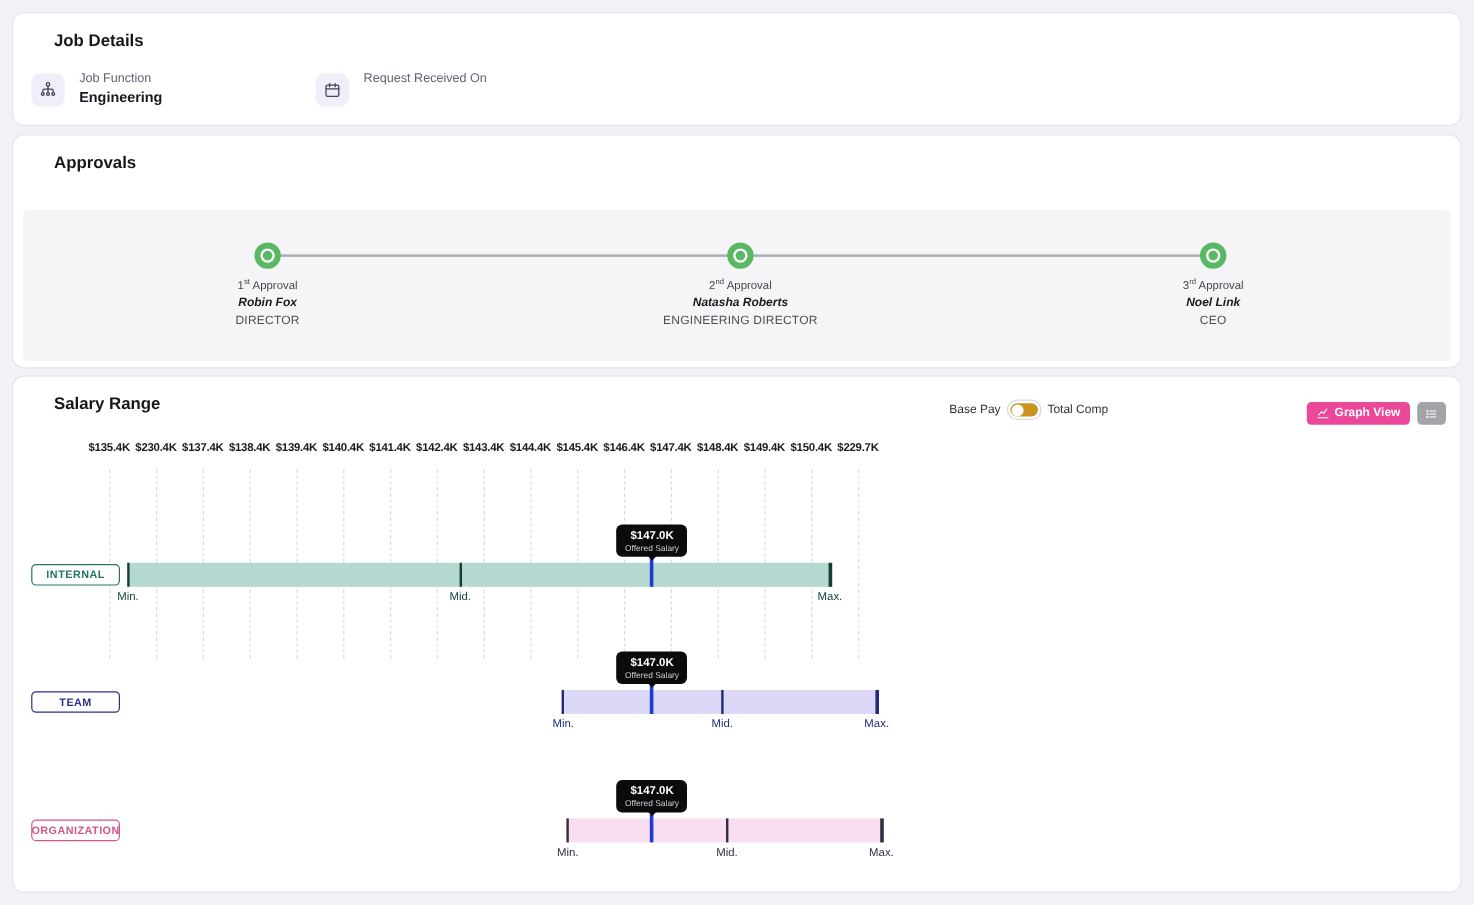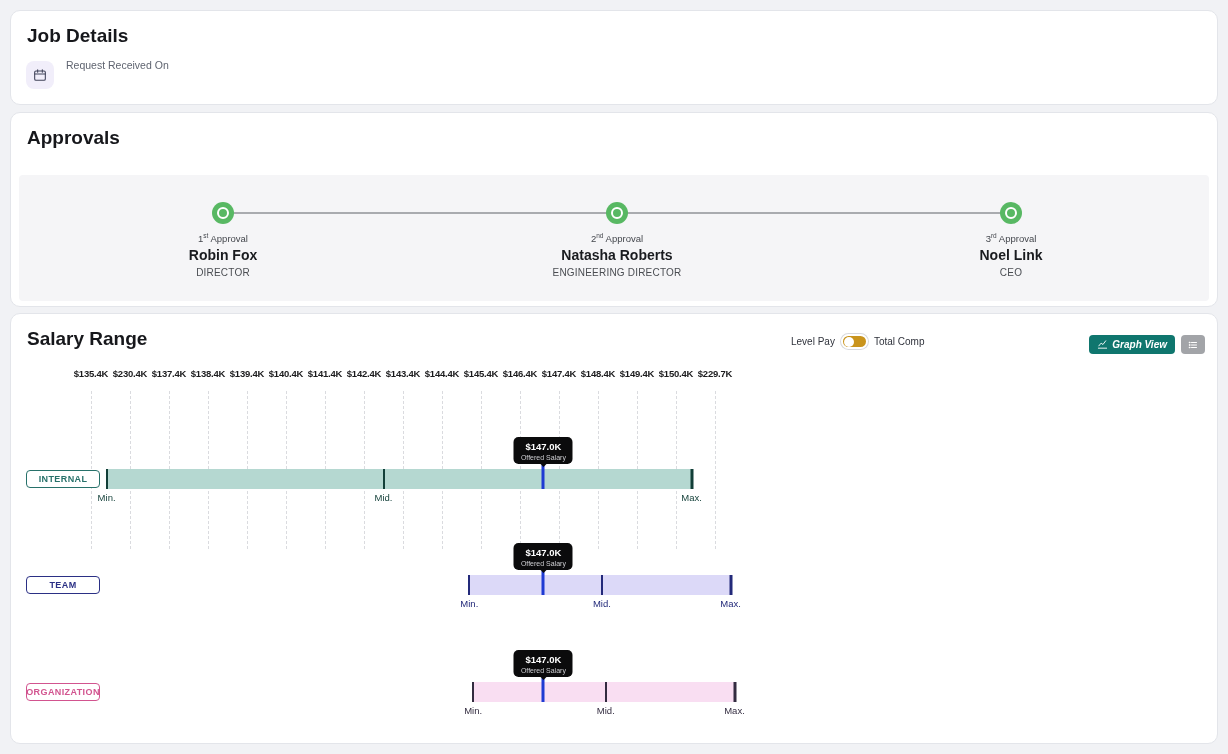--- a/index.html
+++ b/index.html
@@ -3,21 +3,21 @@
 <meta charset="utf-8">
 <style>
   * { margin:0; padding:0; box-sizing:border-box; }
   html,body { width:1228px; height:754px; overflow:hidden; background:#f1f2f5;
     font-family:"Liberation Sans","DejaVu Sans",sans-serif; }
   .card { position:absolute; left:10px; width:1208px; background:#fff;
     border:1px solid #e3e5ea; border-radius:10px; }
   #card-job { top:10px; height:95px; }
   #card-approvals { top:112px; height:195px; }
   #card-salary { top:313px; height:431px; }
-  .card-title { position:absolute; top:14px; left:16px; font-size:19px; font-weight:bold; color:#16171b; }
+  .card-title { position:absolute; top:14px; left:34px; font-size:14px; font-weight:bold; color:#16171b; }
 
   
   .fields-row { position:absolute; top:48px; left:15px; right:15px; display:flex; }
   .field { width:237px; display:flex; align-items:flex-start; }
   .icon-box { width:28px; height:28px; border-radius:8px; background:#f1eefa; display:flex;
     align-items:center; justify-content:center; flex:none; margin-top:2px; }
   .icon-box svg { width:16px; height:16px; stroke:#41445a; fill:none; stroke-width:1.6;
     stroke-linecap:round; stroke-linejoin:round; }
   .field-text { margin-left:12px; }
   .field-label { font-size:10.5px; color:#5f6470; }
@@ -26,21 +26,21 @@
   
   .approvals-box { position:absolute; left:8px; right:8px; top:62px; height:126px;
     background:#f5f5f7; border-radius:4px; }
   .stepper-line { position:absolute; top:37px; left:204px; width:788px; height:2px; background:#a9abaf; }
   .step { position:absolute; top:27px; width:220px; transform:translateX(-50%); text-align:center; }
   .step-circle { width:22px; height:22px; border-radius:50%; background:#58b863; margin:0 auto; position:relative; }
   .step-circle::after { content:''; position:absolute; left:5px; top:5px; width:8px; height:8px;
     border:2px solid #fff; border-radius:50%; }
   .step-ordinal { margin-top:8px; font-size:9.5px; color:#44474d; }
   .step-ordinal sup { font-size:6.5px; }
-  .step-name { margin-top:3px; font-size:14px; font-weight:bold; color:#191b1f; }
+  .step-name { margin-top:3px; font-size:10px; font-weight:bold; color:#191b1f;font-style:italic; }
   .step-role { margin-top:4px; font-size:10px; color:#4a4d52; letter-spacing:.2px; }
 
   
   .toggle-group { position:absolute; top:20px; left:780px; display:flex; align-items:center; gap:6px; }
   .toggle-label { font-size:10px; color:#2f323b; }
   .toggle { width:27px; height:15px; border-radius:9px; background:#c9941d; border:2px solid #fff;
     box-shadow:0 0 0 1px #d8dade; position:relative; cursor:pointer; }
   .toggle-knob { position:absolute; left:1px; top:0.5px; width:10px; height:10px; border-radius:50%; background:#fff; }
   .view-buttons { position:absolute; top:21px; right:12px; display:flex; gap:6px; }
   .btn-graph { height:19px; padding:0 8px; border:none; border-radius:4px; background:#7e57c2; color:#fff;
@@ -69,20 +69,36 @@
     border:4px solid transparent; border-top-color:#0b0b0c; }
   .tip-value { font-size:9.5px; font-weight:bold; color:#fff; }
   .tip-label { font-size:7px; color:#cfcfd3; margin-top:2px; }
 </style>
 </head>
 <body>
 
 <div class="card" id="card-job">
   <div class="card-title">Job Details</div>
   <div class="fields-row">
+    <div class="field">
+      <div class="icon-box">
+        <svg viewBox="0 0 24 24">
+            <circle cx="12" cy="5" r="2.2"></circle>
+            <path d="M12 7.2 V10"></path>
+            <path d="M5.5 15 v-2 a2 2 0 0 1 2-2 h9 a2 2 0 0 1 2 2 v2 M12 10 v5"></path>
+            <circle cx="5.5" cy="17" r="1.8"></circle>
+            <circle cx="12" cy="17" r="1.8"></circle>
+            <circle cx="18.5" cy="17" r="1.8"></circle>
+          </svg>
+      </div>
+      <div class="field-text">
+        <div class="field-label">Job Function</div>
+        <div class="field-value">Engineering</div>
+      </div>
+    </div>
     <div class="field">
       <div class="icon-box">
         <svg viewBox="0 0 24 24">
             <rect x="4" y="6" width="16" height="14" rx="2"></rect>
             <line x1="8.5" y1="4" x2="8.5" y2="8"></line>
             <line x1="15.5" y1="4" x2="15.5" y2="8"></line>
             <line x1="4" y1="10.5" x2="20" y2="10.5"></line>
           </svg>
       </div>
       <div class="field-text">
@@ -200,29 +216,29 @@
         <div class="tooltip" style="left: 532.4px; top: 363px;">
           <div class="tip-value">$147.0K</div>
           <div class="tip-label">Offered Salary</div>
         </div>
       </div>
   </div>
 
   <div class="card-title">Salary Range</div>
 
   <div class="toggle-group">
-    <span class="toggle-label">Level Pay</span>
+    <span class="toggle-label">Base Pay</span>
     <div class="toggle" style="background: rgb(201, 148, 29);">
       <div class="toggle-knob"></div>
     </div>
     <span class="toggle-label">Total Comp</span>
   </div>
 
   <div class="view-buttons">
-    <button class="btn-graph" style="background: #0f766e; font-style: italic;">
+    <button class="btn-graph" style="background: #ec4899;">
       <svg width="11" height="11" viewBox="0 0 24 24">
           <path d="M3 20 h18"></path>
           <path d="M4 15 l5 -6 4 3 6 -8"></path>
         </svg>
       <span>Graph View</span>
     </button>
     <button class="btn-list">
       <svg width="12" height="12" viewBox="0 0 24 24">
           <circle cx="5" cy="7" r="0.8" fill="#fff"></circle>
           <line x1="9" y1="7" x2="19" y2="7"></line>

